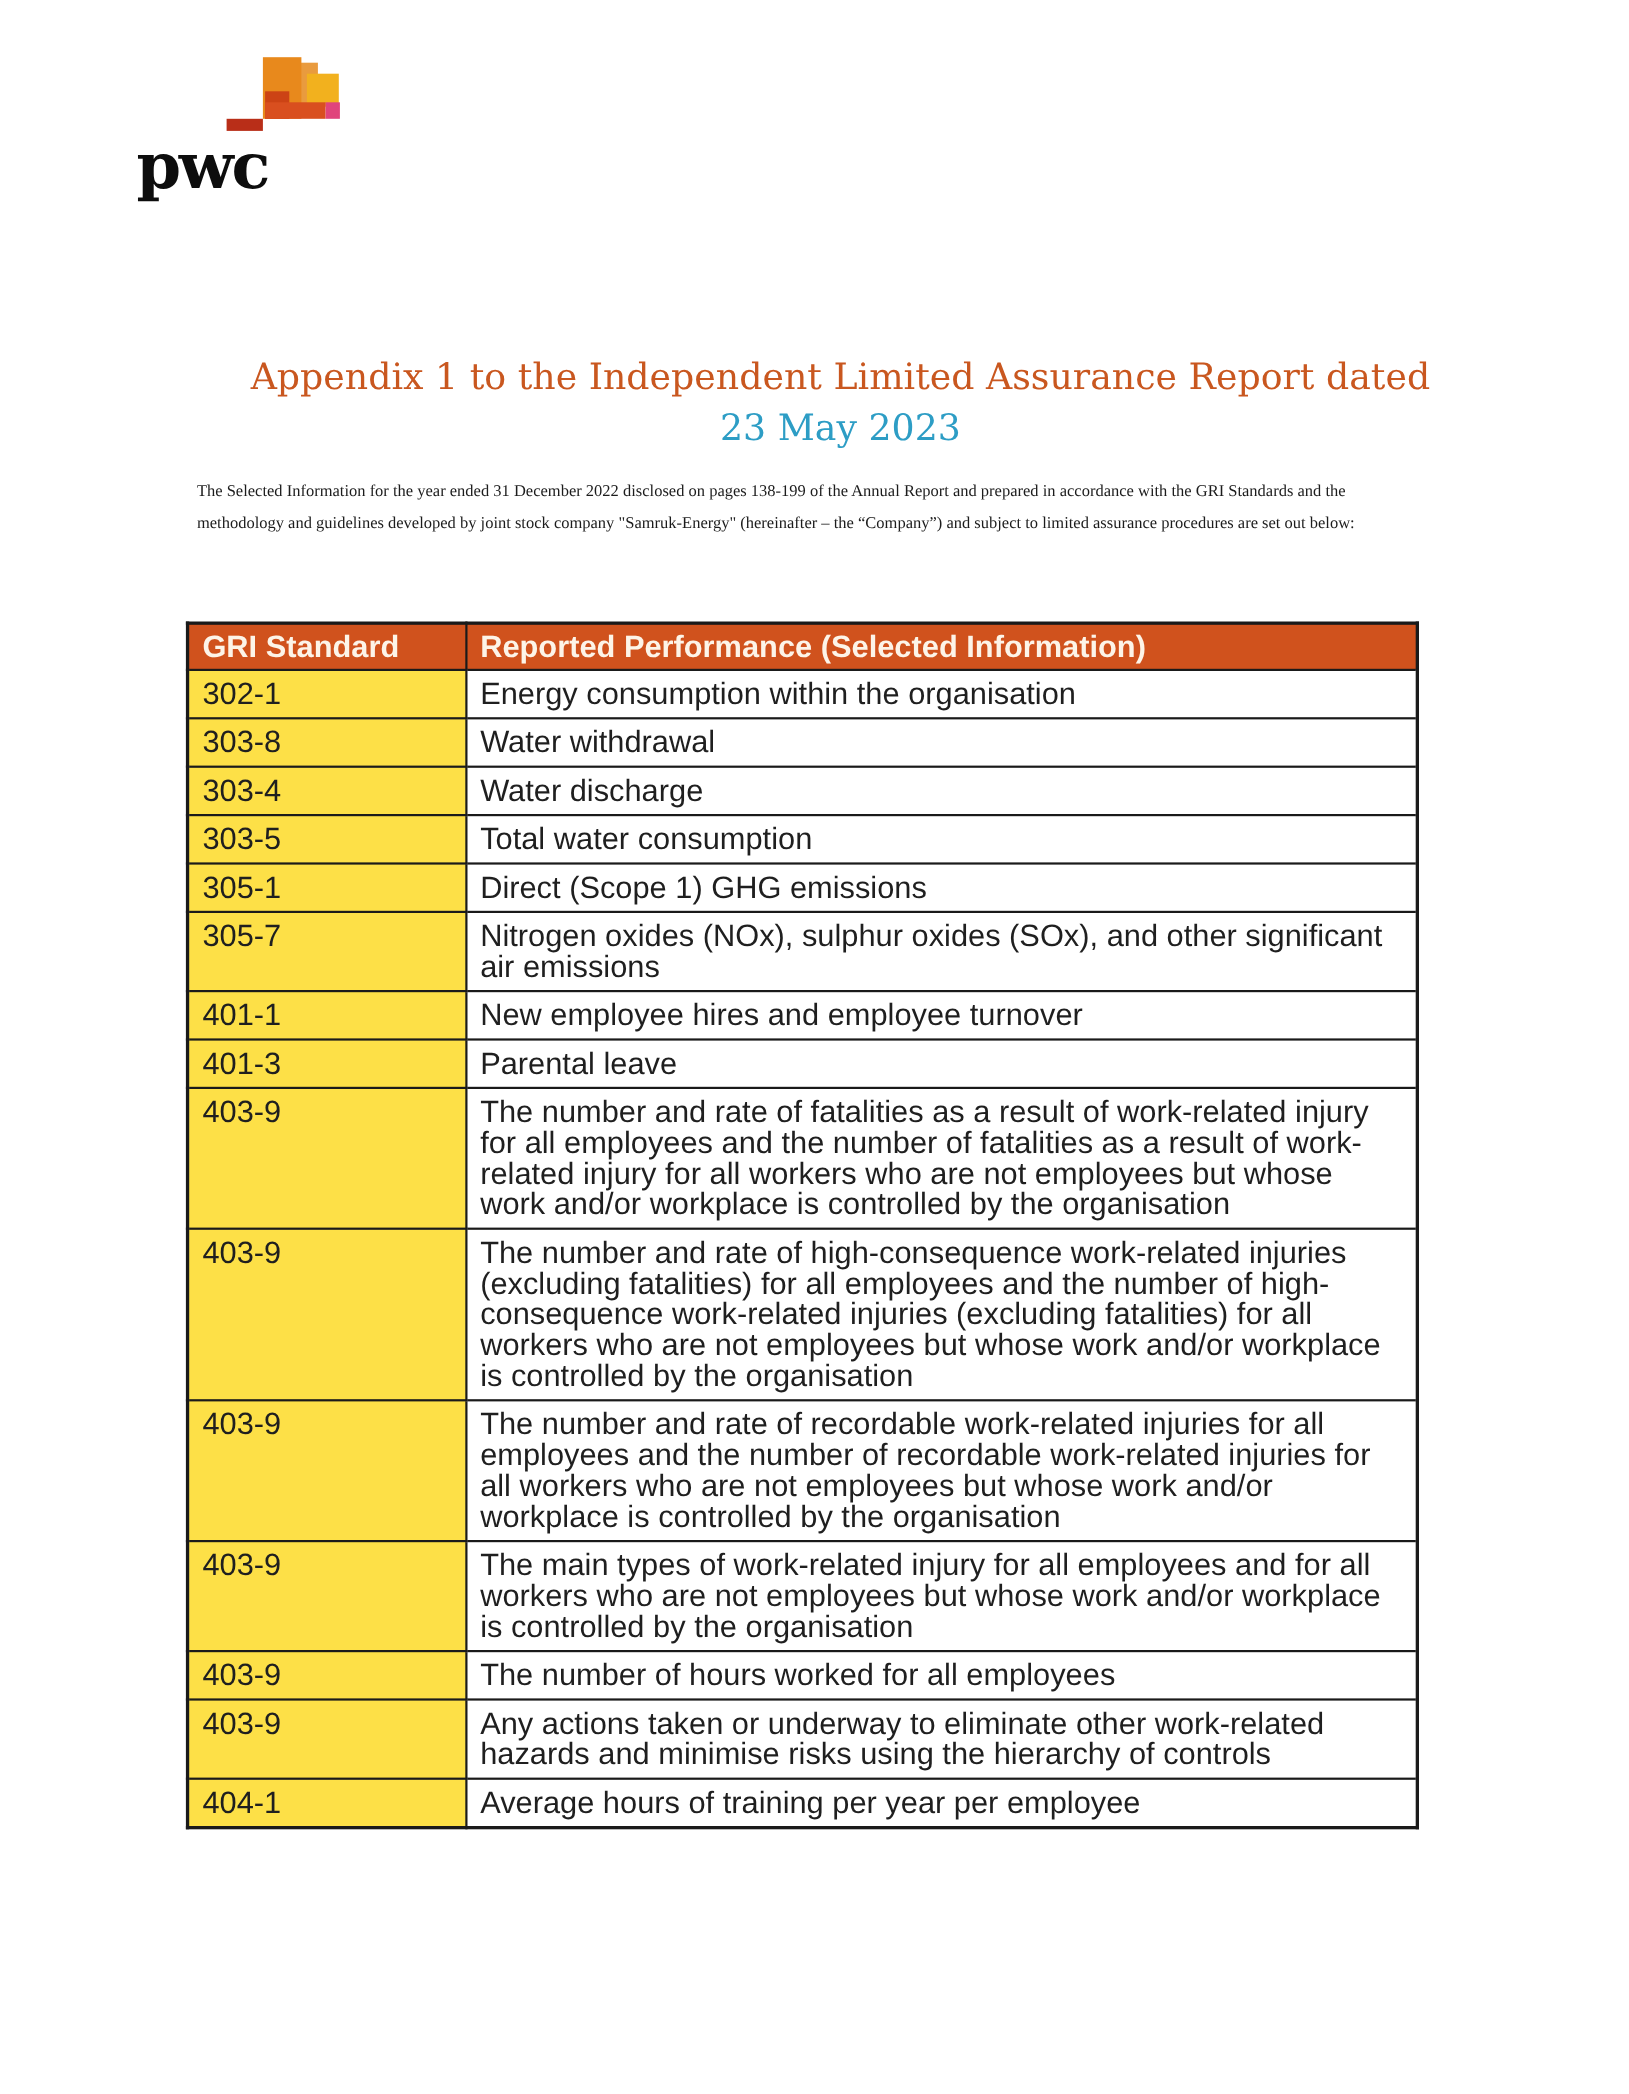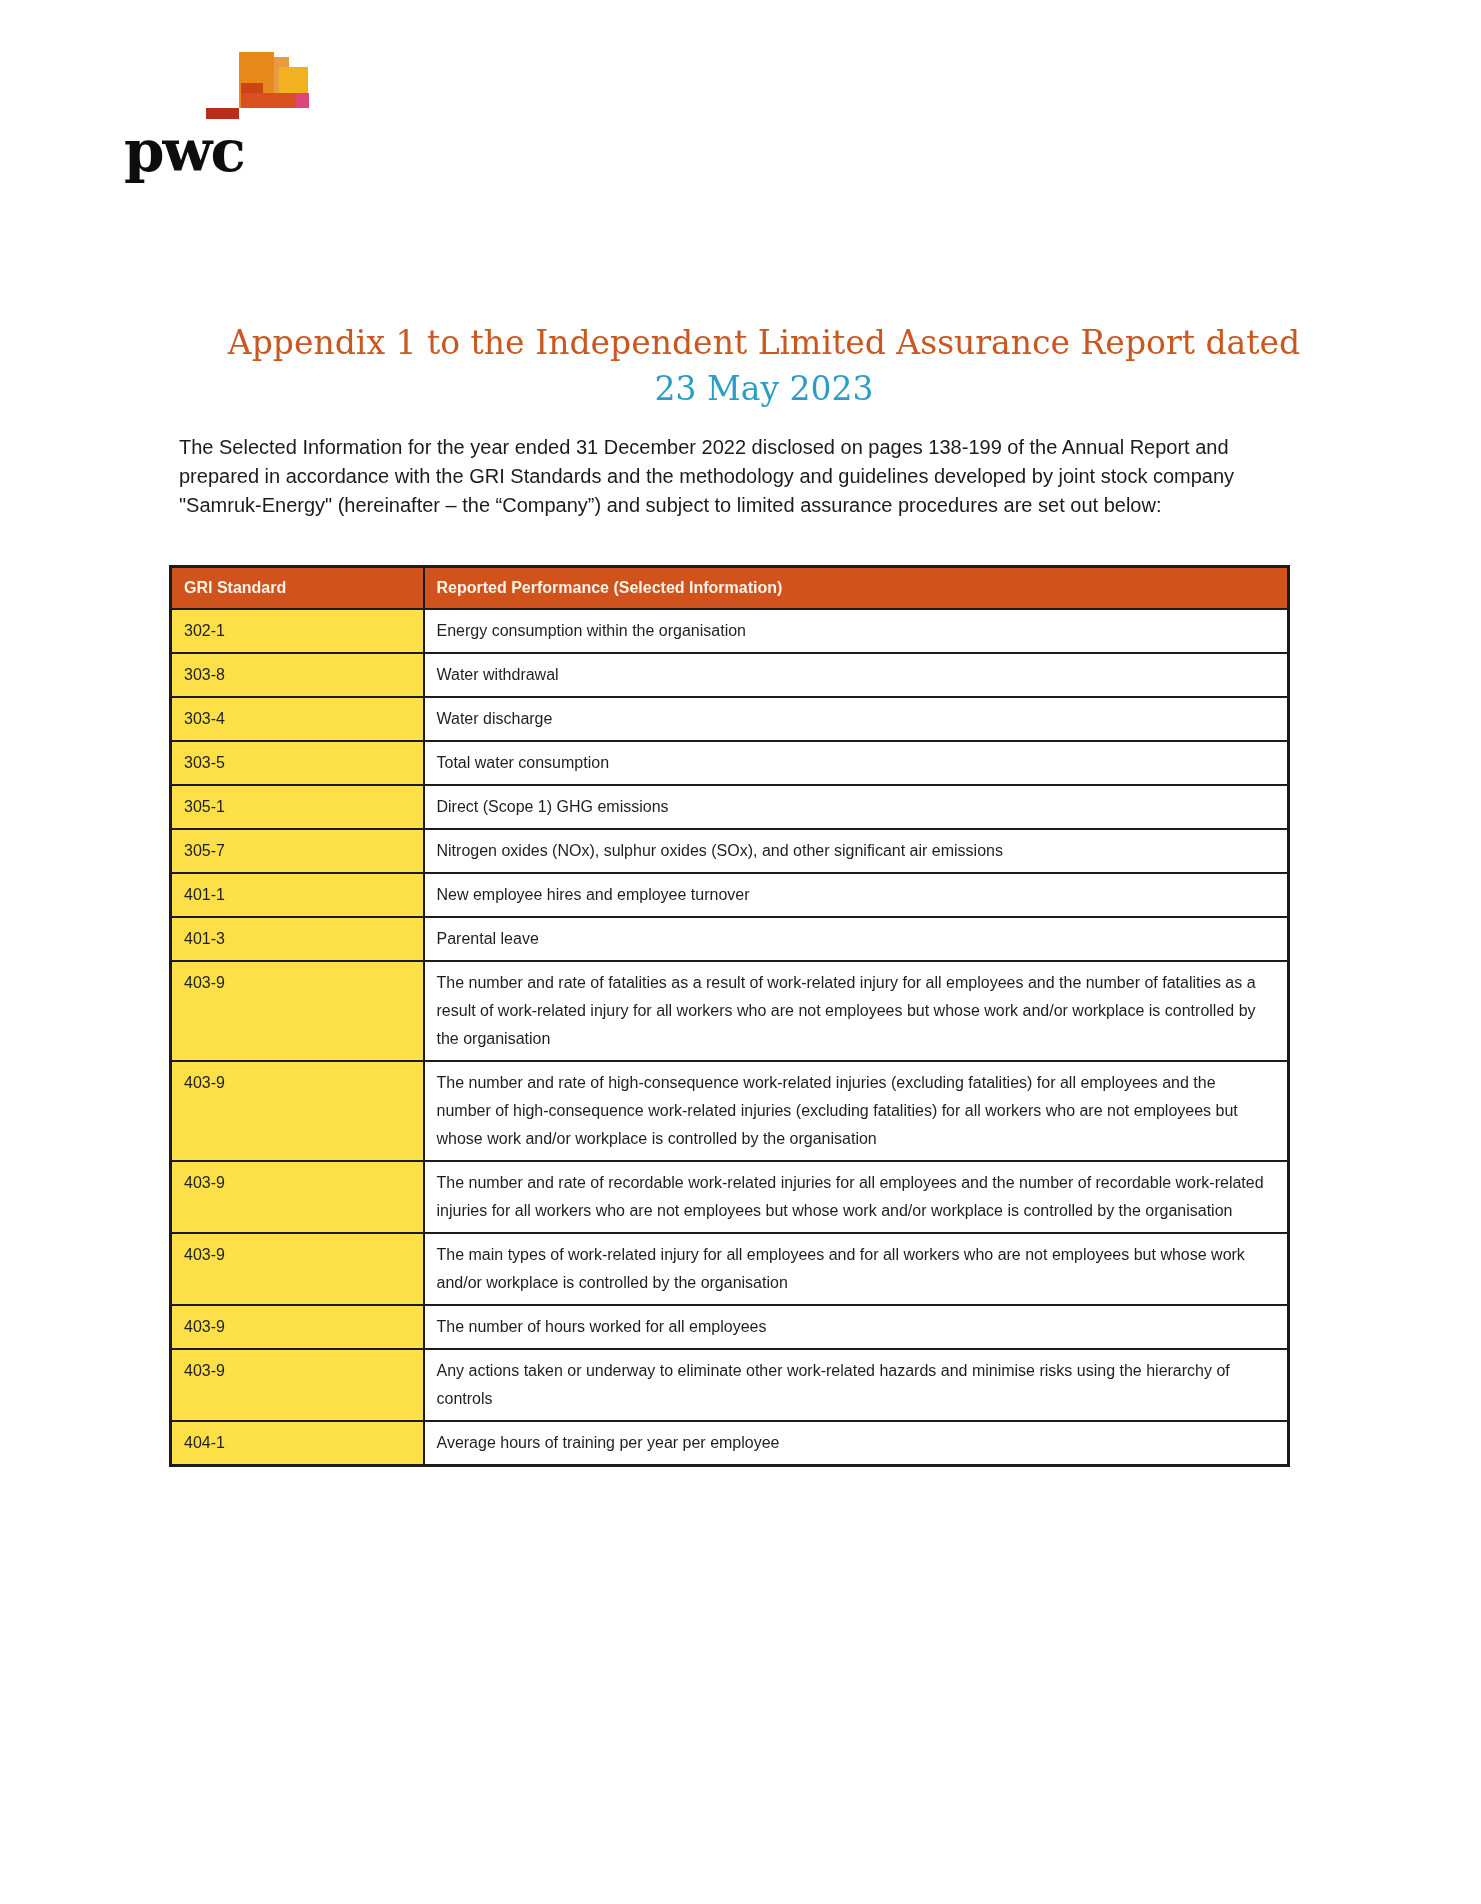--- a/index.html
+++ b/index.html
@@ -31,30 +31,30 @@
   }
 
   
   .title { position: absolute; left: 143px; top: 320px; width: 1170px; font-family: "DejaVu Serif", serif; font-size: 33px; line-height: 46px; font-weight: normal; text-align: center; }
   .title .line1 { color: #c9571f; }
   .title .line2 { color: #2d9dc5; }
 
   
   .intro {
     position: absolute; left: 143px; top: 433px; width: 1118px;
-    font-size: 20px; line-height: 29px; color: #1c1c1c;
+    font-size: 15px; line-height: 29px; color: #1c1c1c; font-family: Liberation Serif, serif;
   }
 
   
   .gri-table-wrap { position: absolute; left: 133px; top: 565px; width: 1121px; }
   table.gri { border-collapse: collapse; width: 1121px; border: 3px solid #1a1a1a; table-layout: fixed; }
   table.gri col.c1 { width: 253px; }
   table.gri th, table.gri td {
     border: 2px solid #1a1a1a;
-    font-size: 16px; line-height: 28px;
+    font-size: 28px; line-height: 28px;
     padding: 7px 13px 7px 12px;
     vertical-align: top; text-align: left;
   }
   table.gri th {
     background: #d0521d; color: #fdf4e8;
     font-weight: bold; padding-top: 6px; padding-bottom: 6px;
   }
   table.gri td.std { background: #fde047; }
   table.gri td.perf { background: #ffffff; }
 </style>

